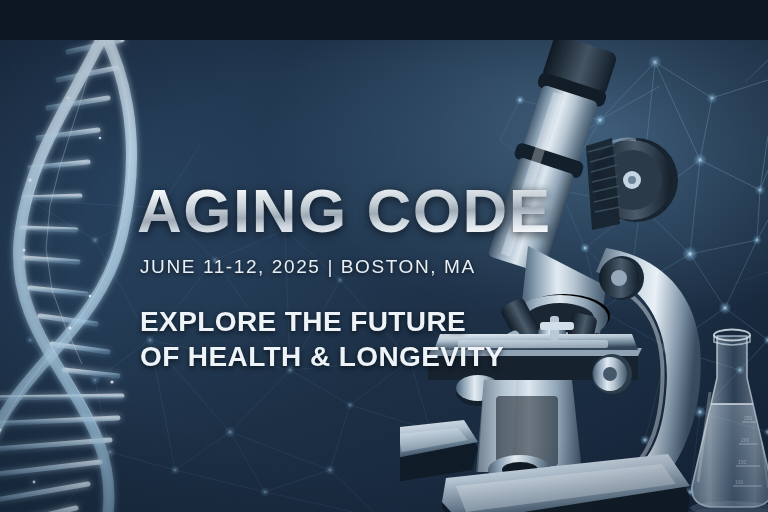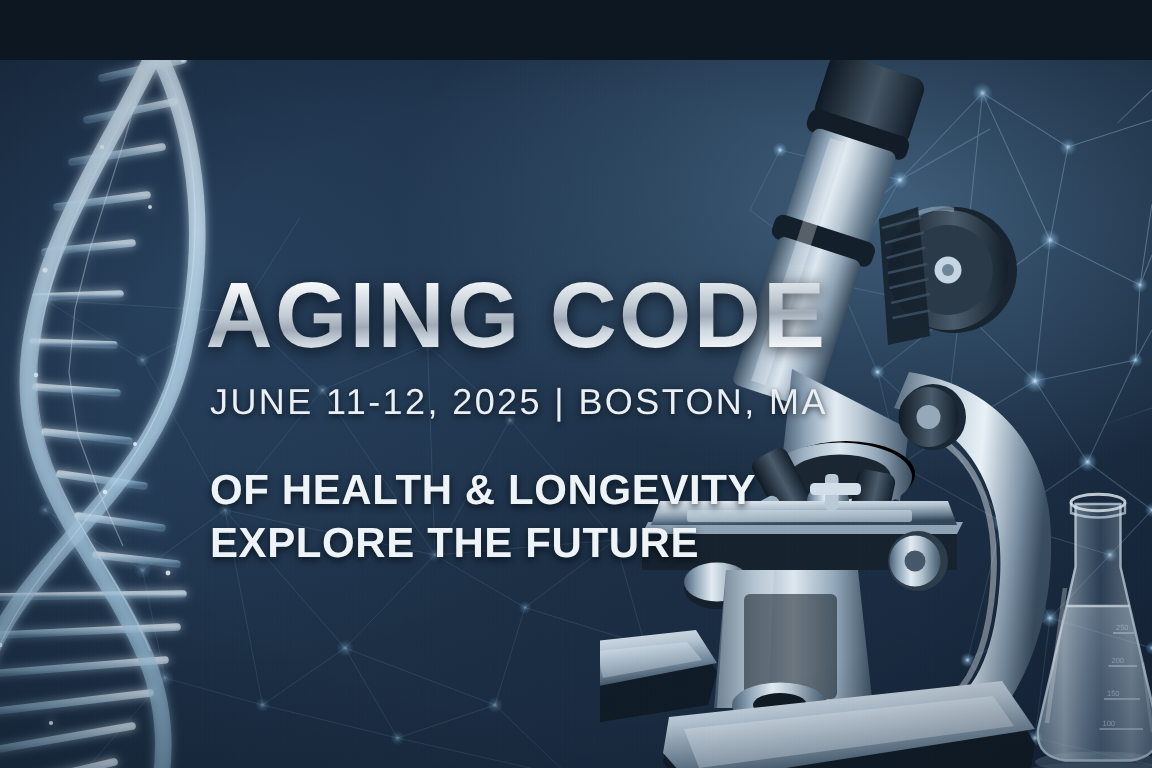--- a/index.html
+++ b/index.html
@@ -125,21 +125,21 @@
         #dde4ea 72%,
         #ffffff 100%);
     -webkit-background-clip: text;
     background-clip: text;
     color: transparent;
     -webkit-text-fill-color: transparent;
     filter: drop-shadow(0 2px 4px rgba(4,10,18,0.7));
   }
 
   .dateline {
-    font-size: 24px;
+    font-size: 19px;
     font-weight: normal;
     letter-spacing: 1.6px;
     line-height: 1;
     margin: 15px 0 0 3px;
     white-space: nowrap;
     color: #e9eff4;
     text-shadow: 0 1px 4px rgba(4,10,18,0.8);
   }
 
   .tagline {
@@ -500,18 +500,18 @@
     </svg>
   </div>
 
   <div class="bg-noise"></div>
   <div class="bg-vignette"></div>
 
   <div class="text-block">
     <h1 class="headline">AGING CODE</h1>
     <div class="dateline">JUNE 11-12, 2025 | BOSTON, MA</div>
     <div class="tagline">
+      <div>EXPLORE THE FUTURE</div>
       <div>OF HEALTH &amp; LONGEVITY</div>
-      <div>EXPLORE THE FUTURE</div>
     </div>
   </div>
 
 </div>
 
 </body></html>

